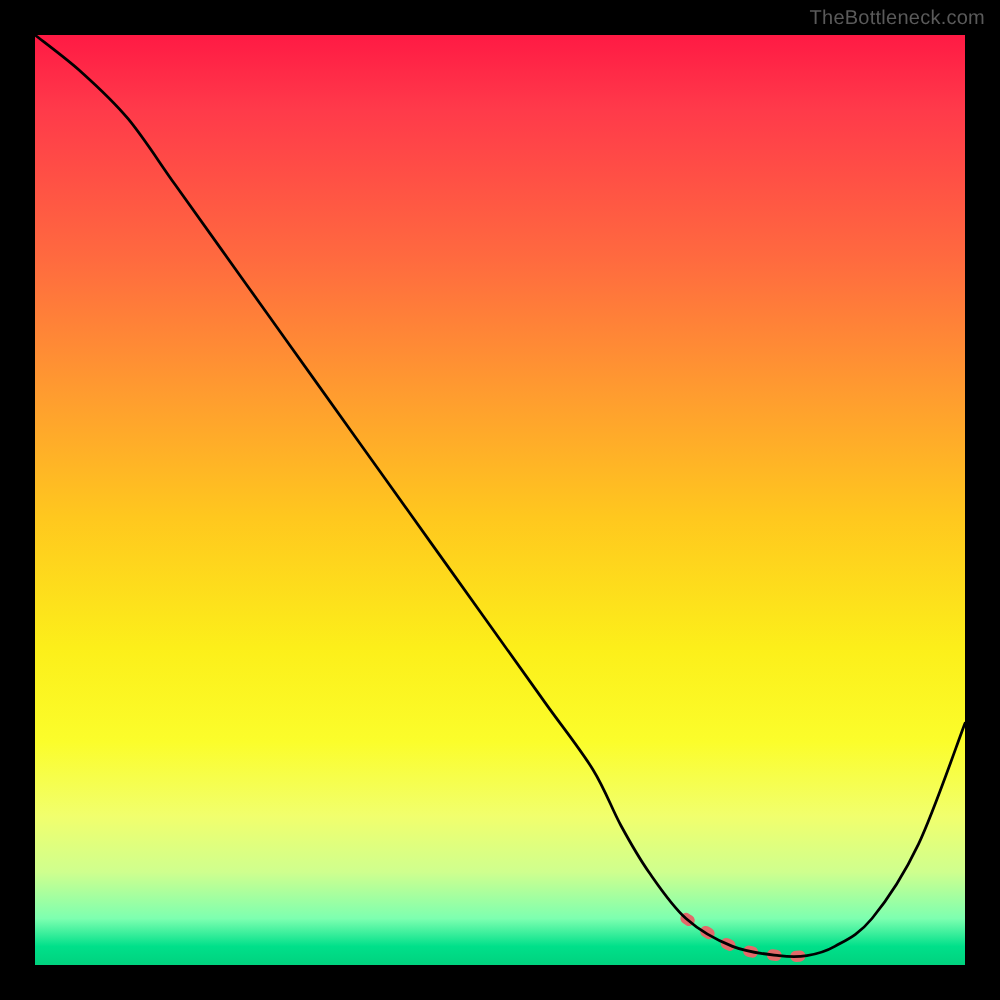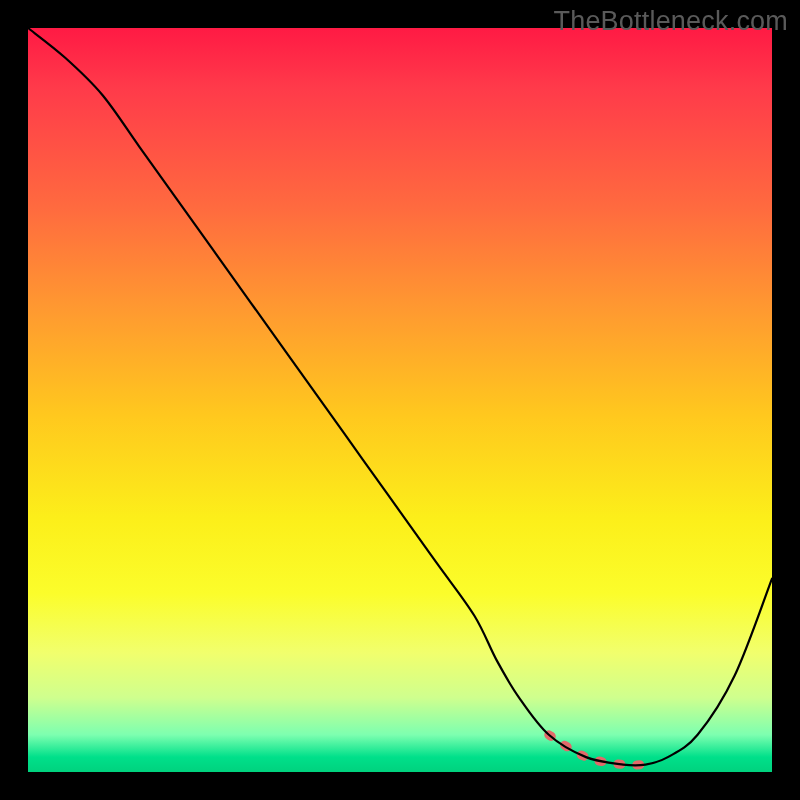--- a/index.html
+++ b/index.html
@@ -30,21 +30,21 @@
       #7dffb0 95%,
       #00e08a 98%,
       #00d27e 100%
     );
   }
   .watermark {
     position: absolute;
     top: 6px;
     right: 12px;
     color: #5a5a5a;
-    font-size: 27px;
+    font-size: 16px;
     font-weight: 500;
     letter-spacing: 0.2px;
   }
   svg.plot {
     position: absolute;
     left: 0;
     top: 0;
     width: 744px;
     height: 744px;
     overflow: visible;

